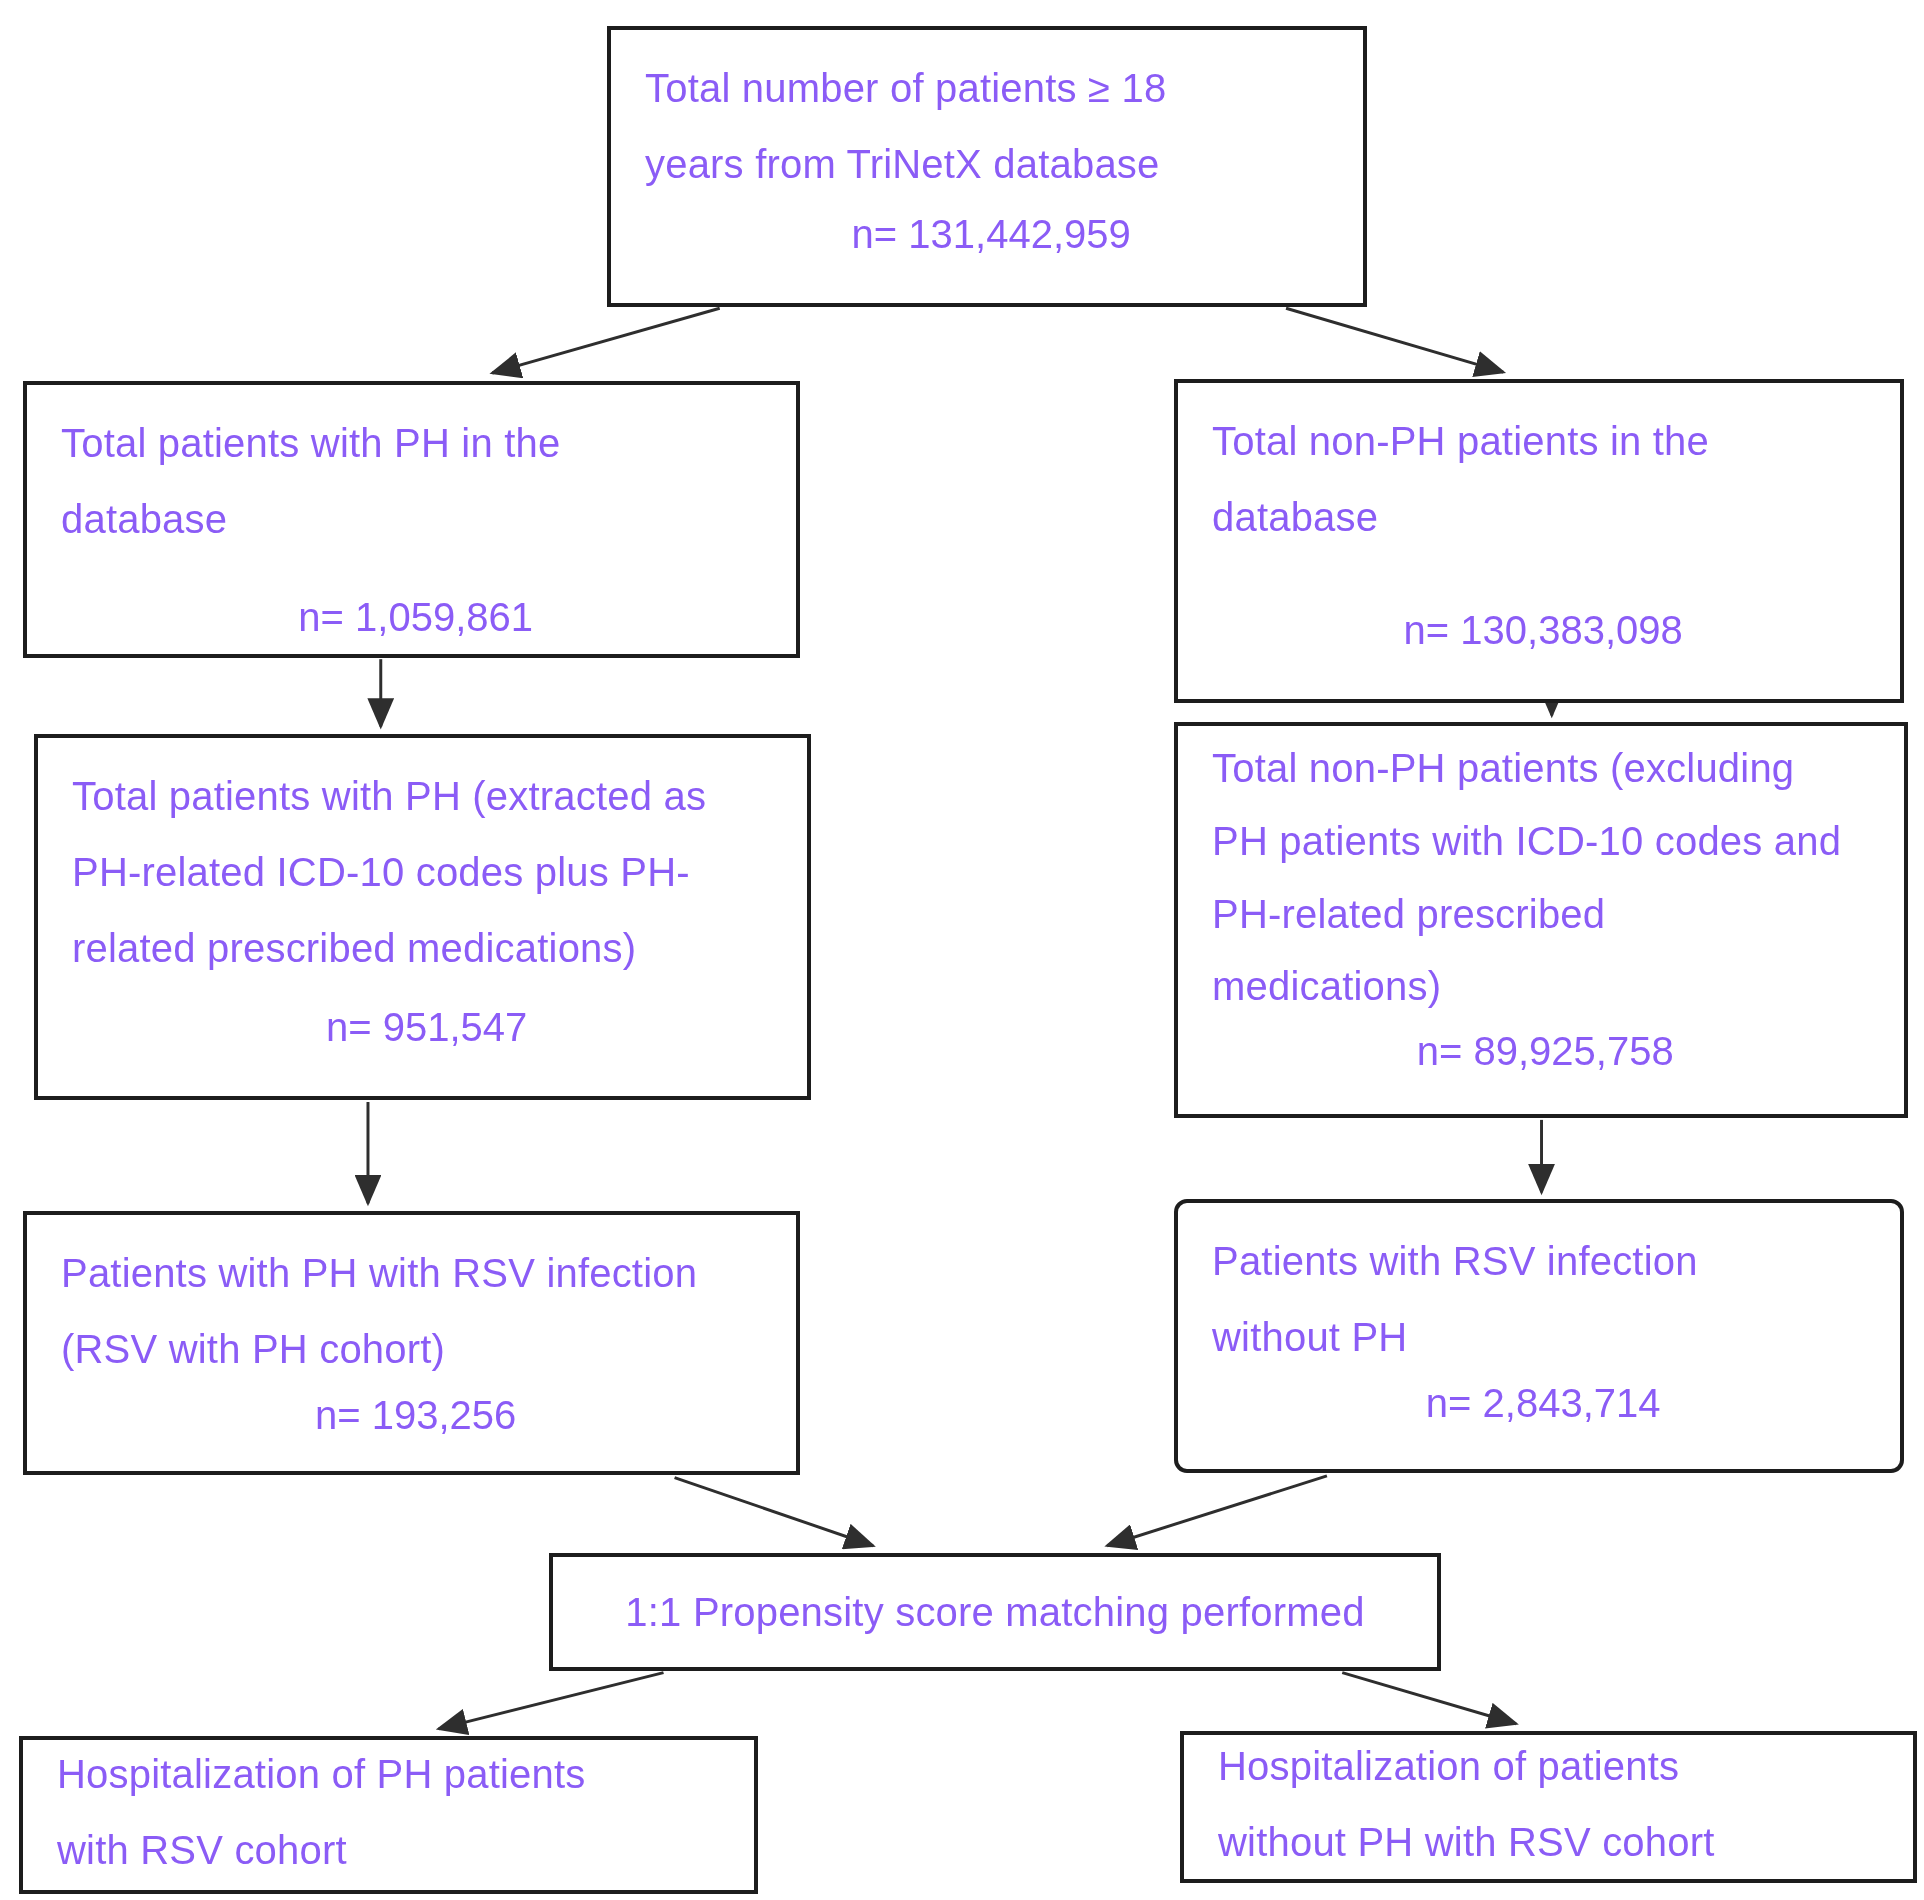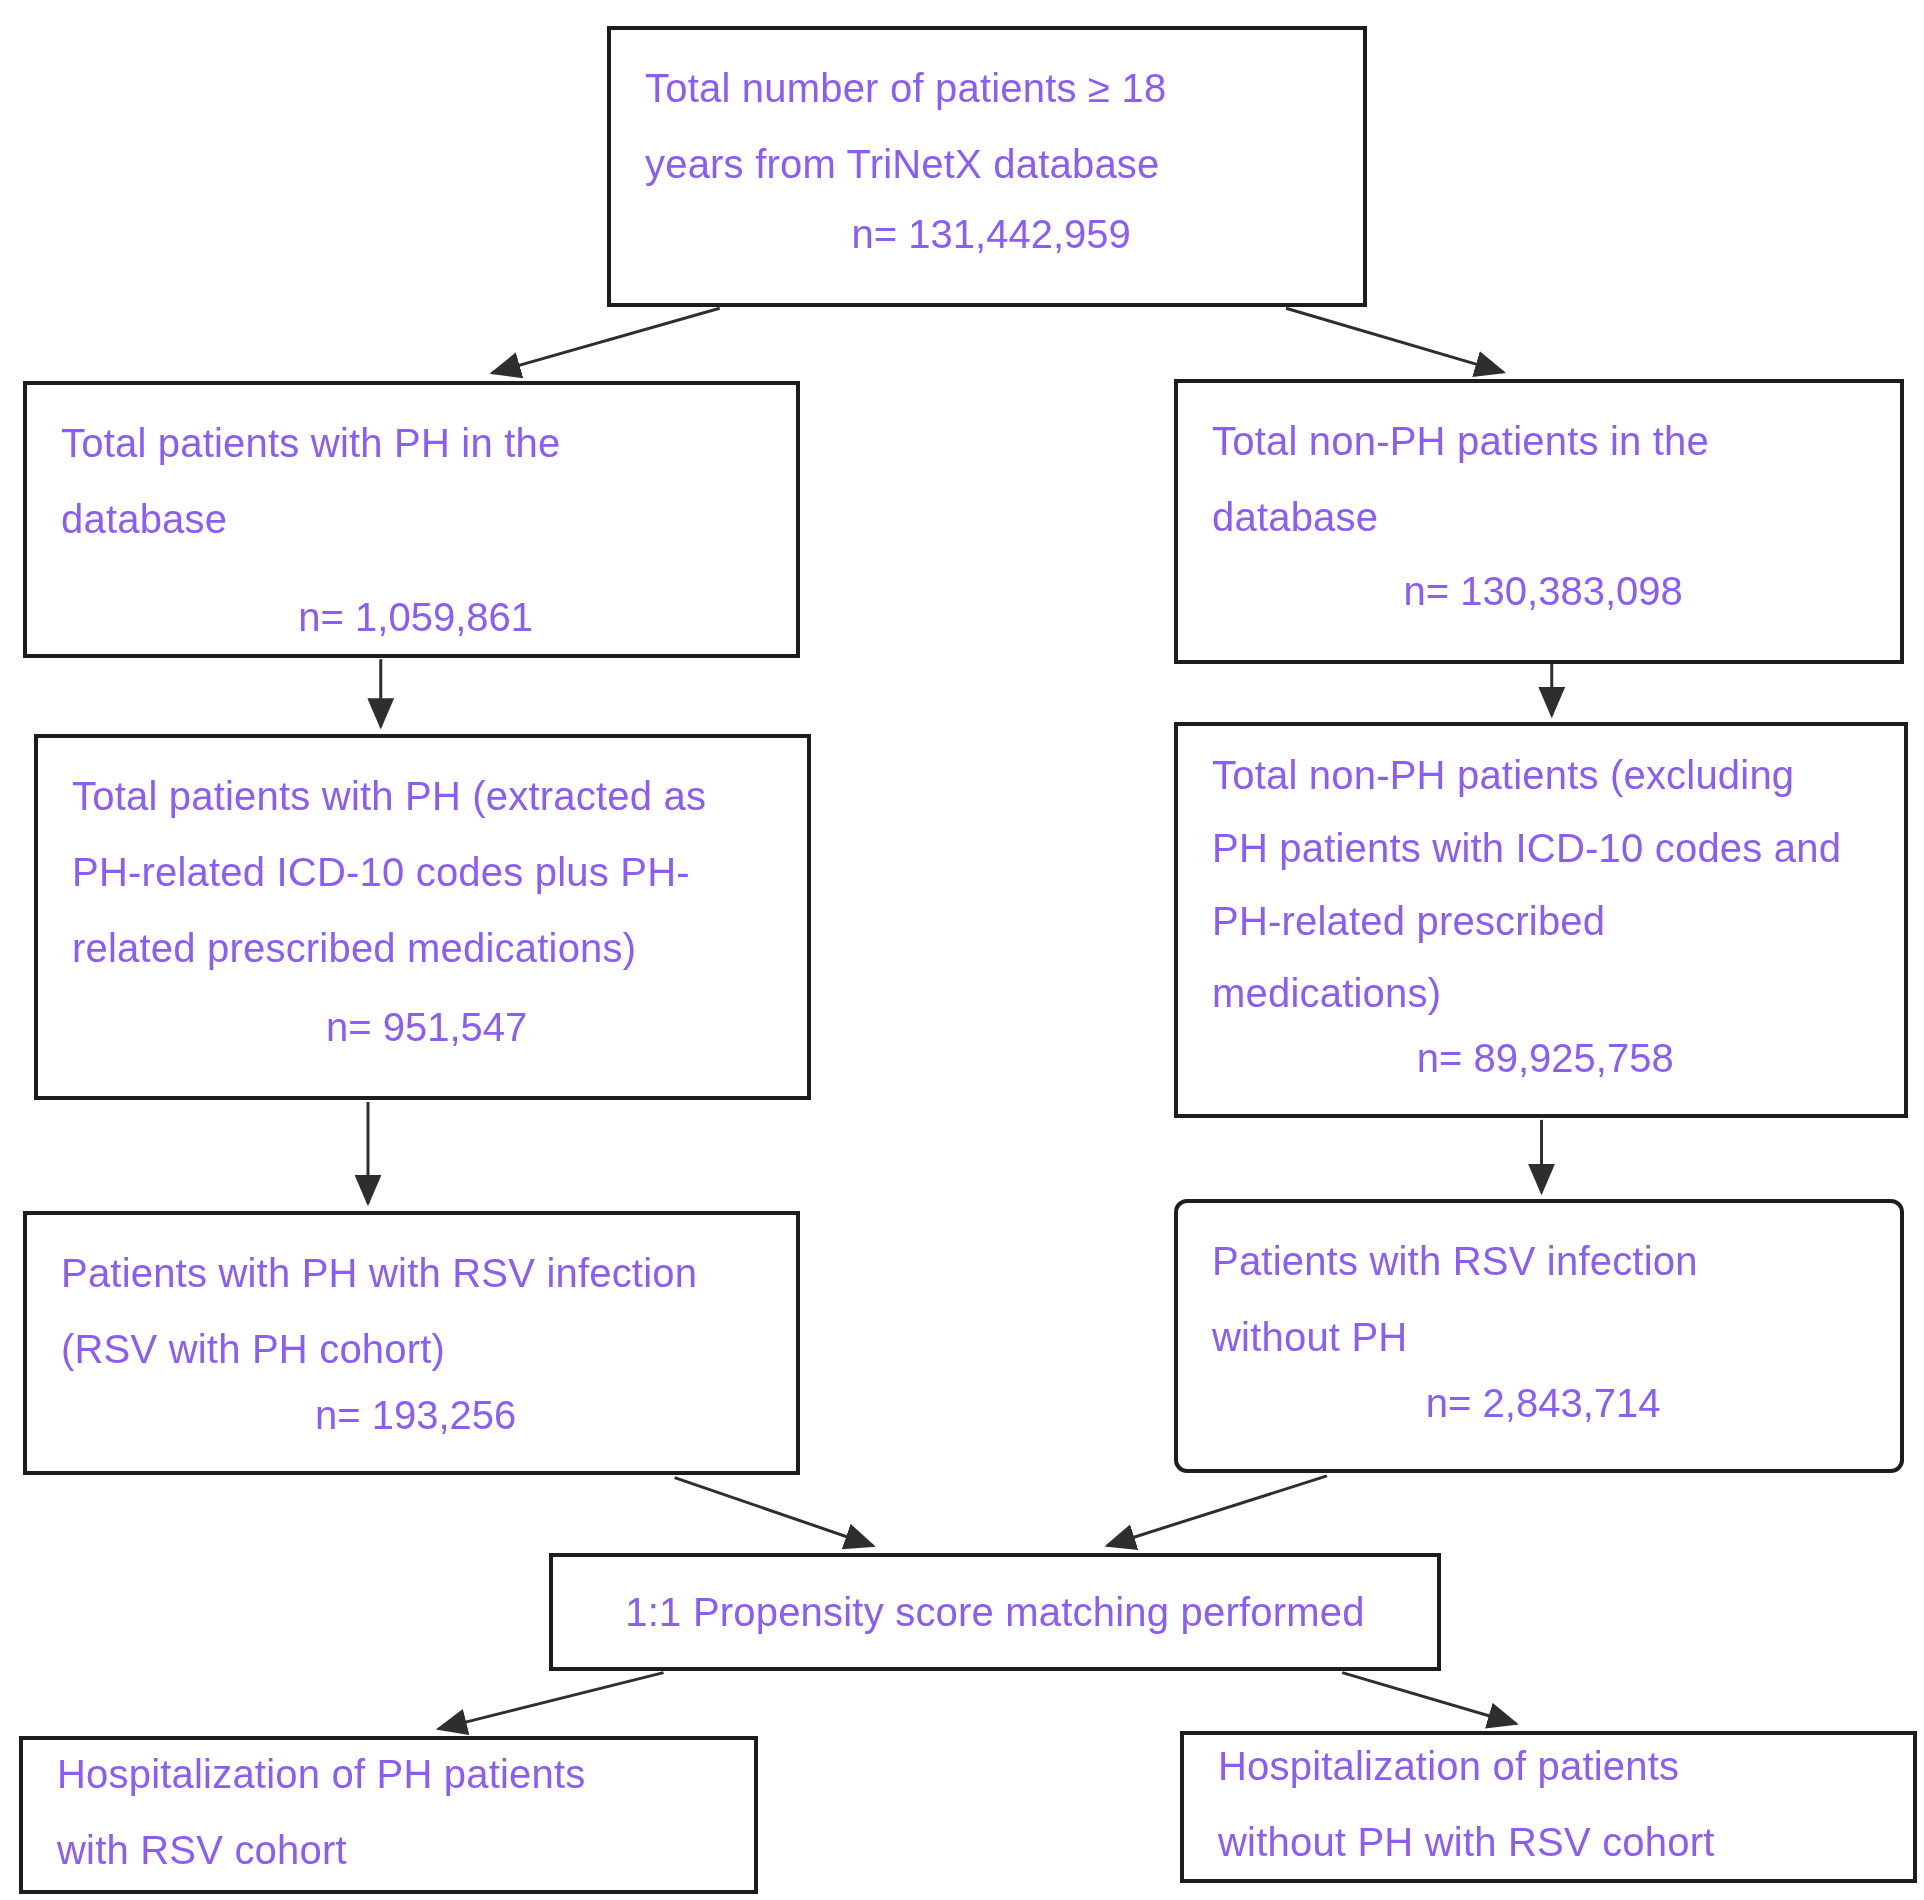--- a/index.html
+++ b/index.html
@@ -90,34 +90,34 @@
 years from TriNetX database</div>
     <div class="node-n">n= 131,442,959</div>
   </div>
 
   <div class="node" style="left:23px; top:381px; width:777px; height:277px;gap:32px;">
     <div class="node-label">Total patients with PH in the
 database</div>
     <div class="node-n">n= 1,059,861</div>
   </div>
 
-  <div class="node" style="left:1174px; top:379px; width:730px; height:285px;">
+  <div class="node" style="left:1174px; top:379px; width:730px; height:324px;">
     <div class="node-label">Total non-PH patients in the
 database</div>
     <div class="node-n">n= 130,383,098</div>
   </div>
 
   <div class="node" style="left:34px; top:734px; width:777px; height:366px;">
     <div class="node-label">Total patients with PH (extracted as
 PH-related ICD-10 codes plus PH-
 related prescribed medications)</div>
     <div class="node-n">n= 951,547</div>
   </div>
 
-  <div class="node" style="left:1174px; top:722px; width:734px; height:396px; padding-top:13px;">
+  <div class="node" style="left:1174px; top:722px; width:734px; height:396px; padding-top:6px;">
     <div class="node-label" style="line-height:1.82;">Total non-PH patients (excluding
 PH patients with ICD-10 codes and
 PH-related prescribed
 medications)</div>
     <div class="node-n">n= 89,925,758</div>
   </div>
 
   <div class="node" style="left:23px; top:1211px; width:777px; height:264px;">
     <div class="node-label">Patients with PH with RSV infection
 (RSV with PH cohort)</div>

